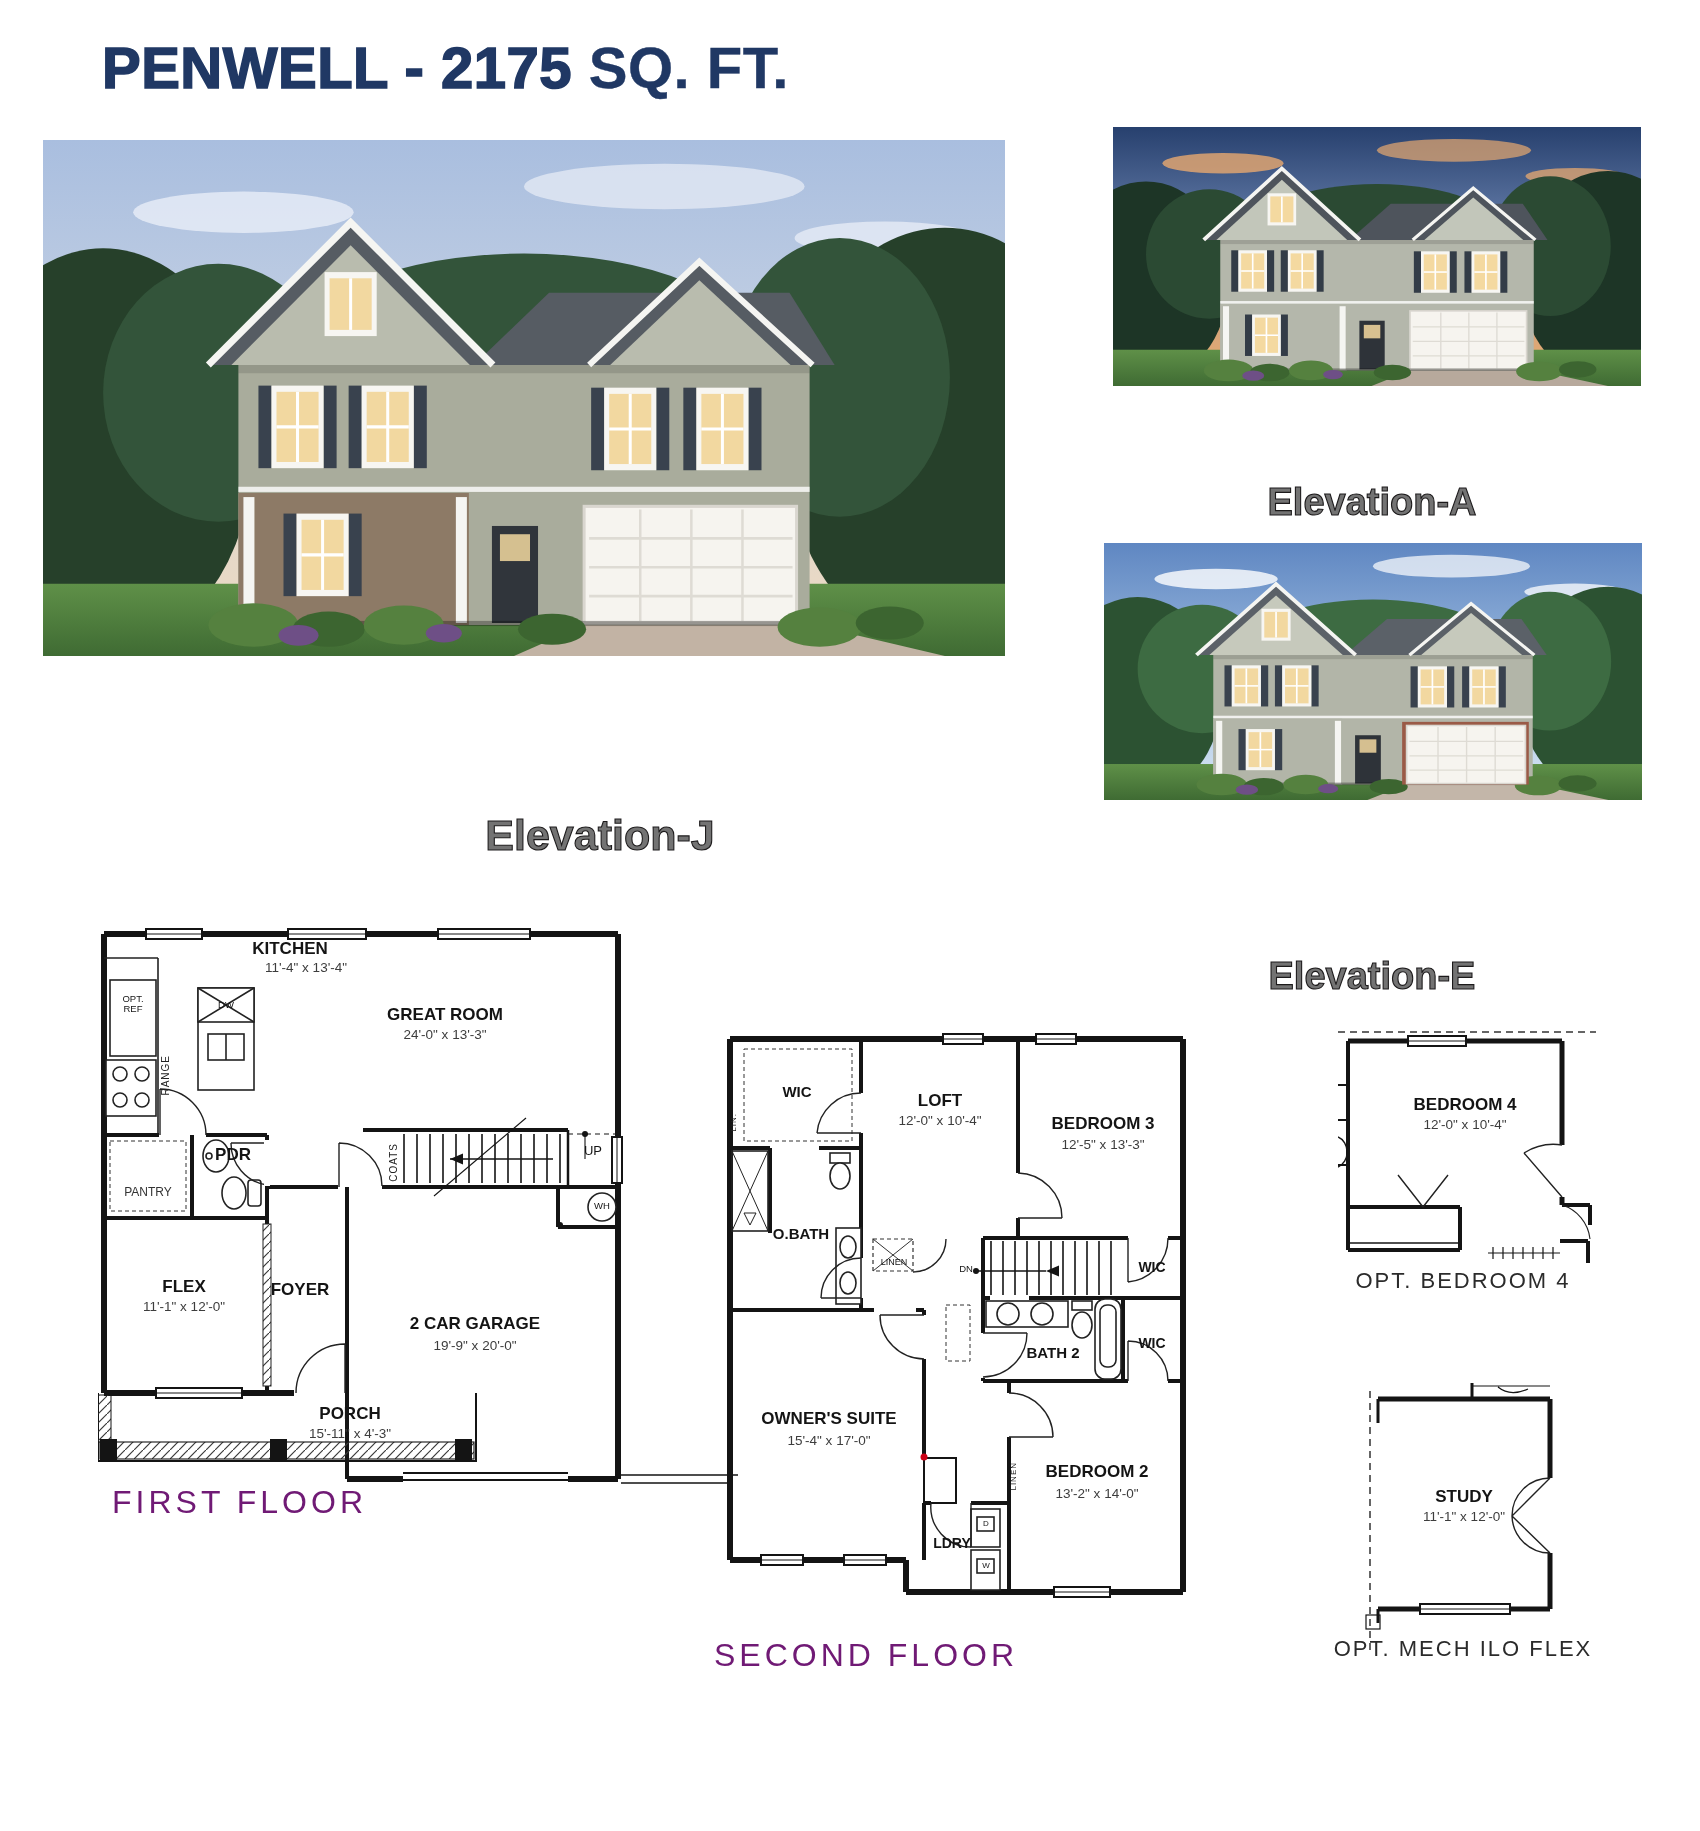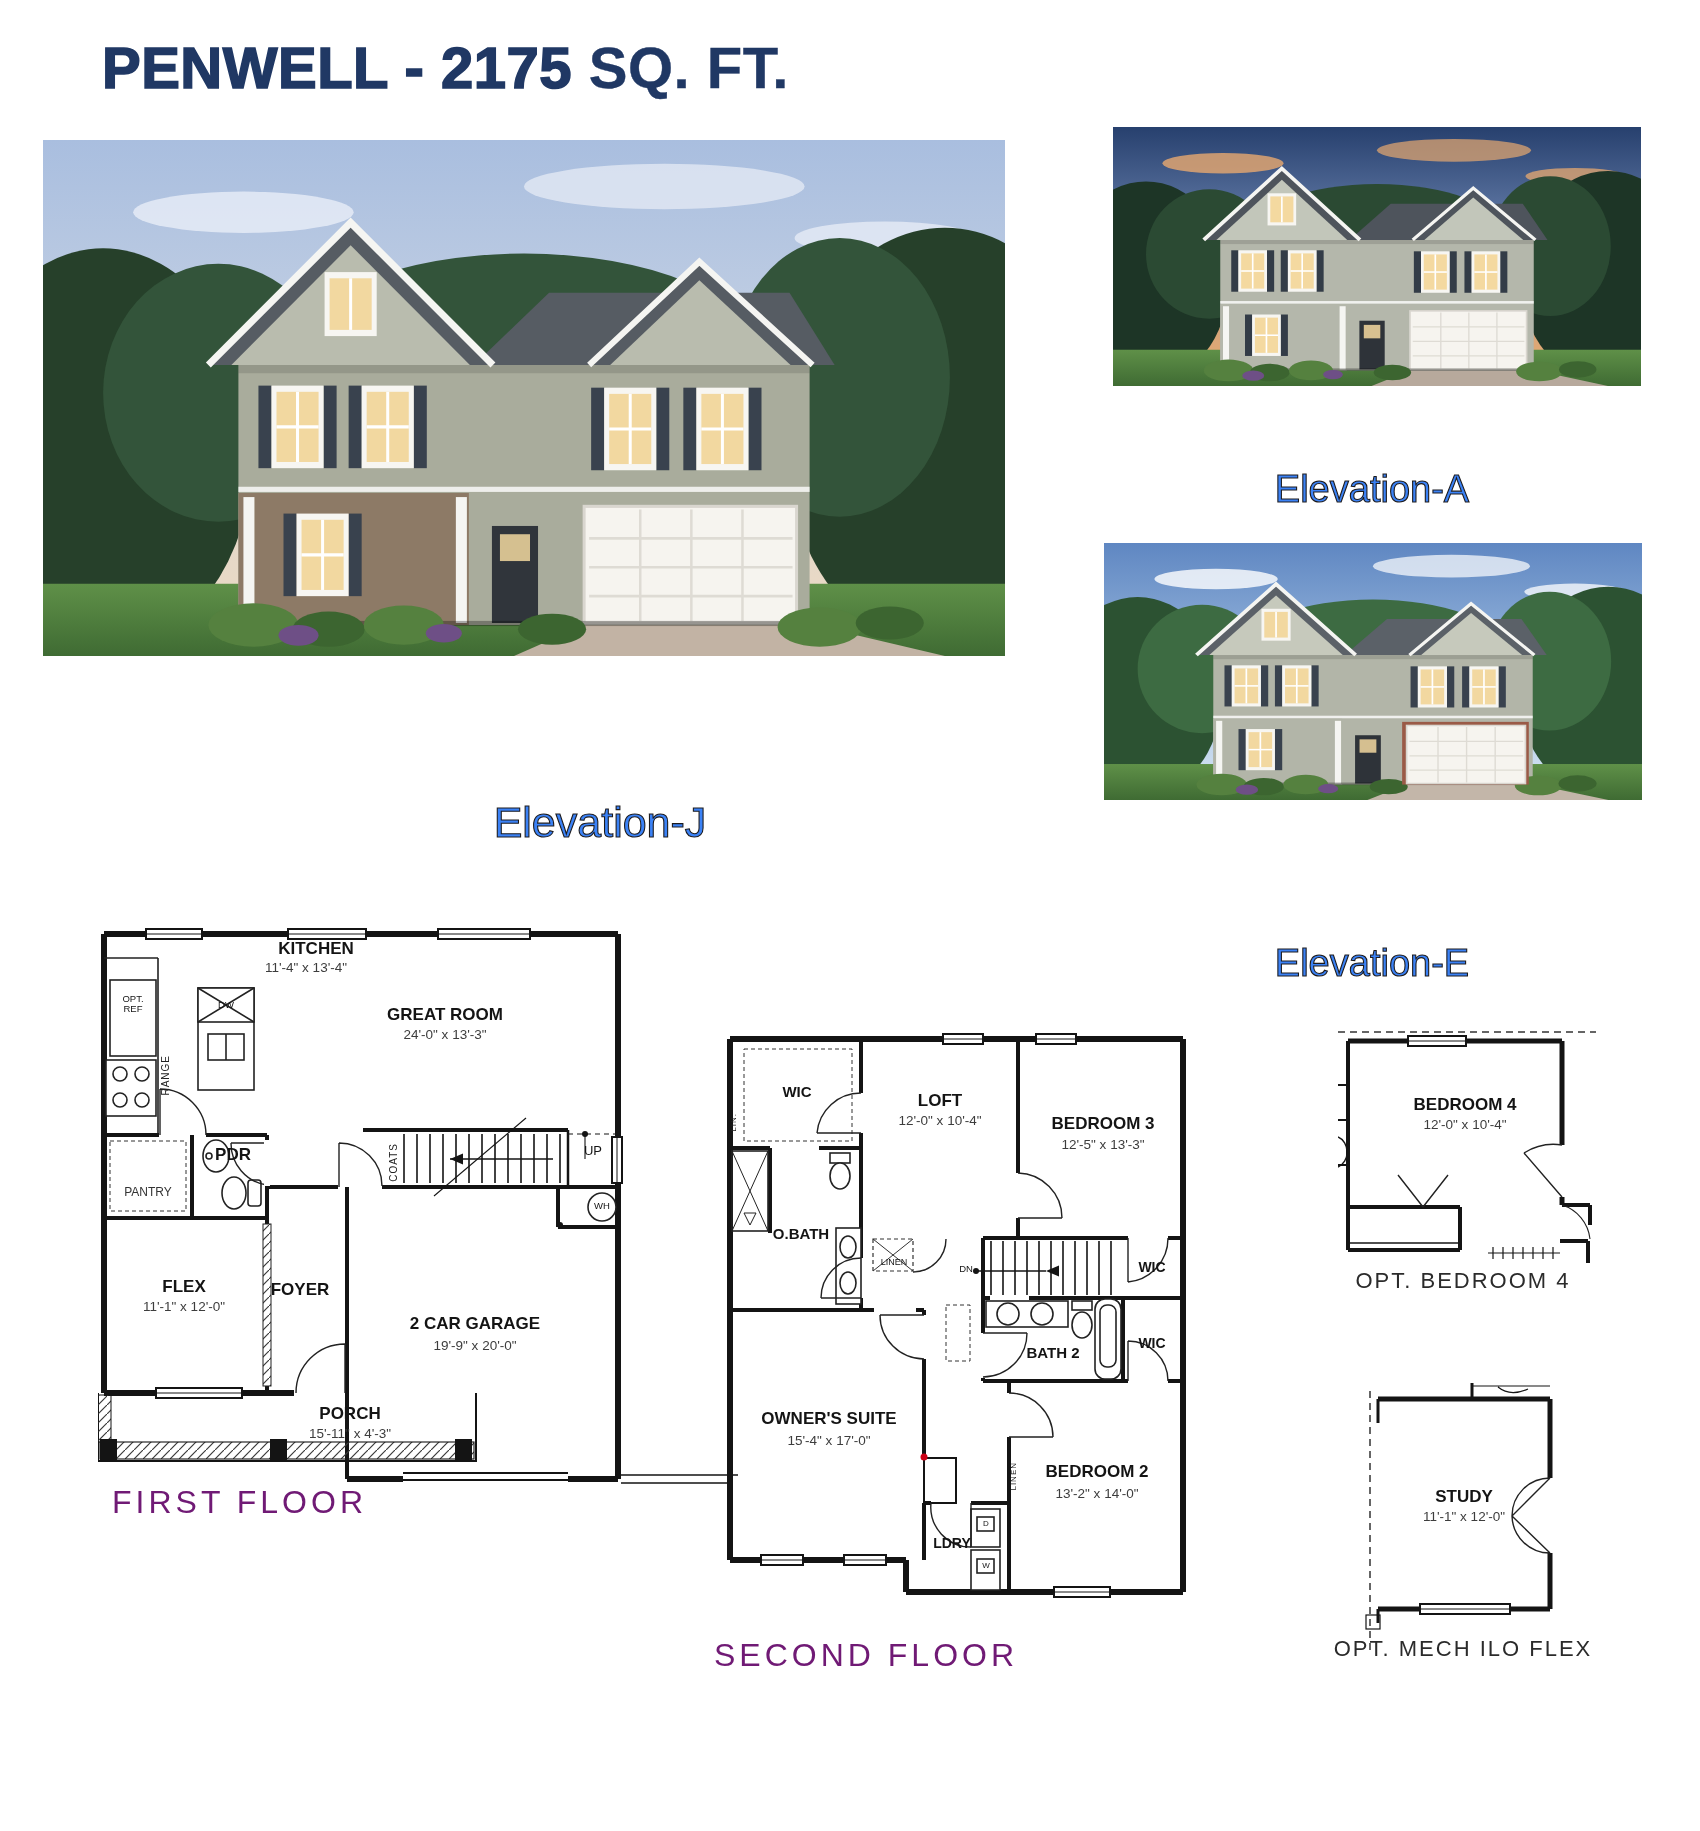--- a/index.html
+++ b/index.html
@@ -19,21 +19,21 @@
            --stone:#8d7a66;--drive:#c2b3a4;--door:#30353b;--glass:#f2d8a0;--shutter:#39424e;
            --cloud:#e9eef7;--grassA:#5d8f46;}
   .scene-a{--tree1:#1d3526;--tree2:#2b4a33;--roof:#4e545c;--gableface:#c2c6ba;--siding:#b4b7ab;
            --stone:#b4b7ab;--drive:#b7a99c;--door:#2e3339;--glass:#f4d9a0;--shutter:#333c47;
            --cloud:#e8a96f;}
   .scene-e{--tree1:#2c5232;--tree2:#3d6b42;--roof:#5b6168;--gableface:#c6c9bc;--siding:#b2b5a8;
            --stone:#b2b5a8;--drive:#c3b6a9;--door:#2e3339;--glass:#f2d8a0;--shutter:#39424e;
            --cloud:#ffffff;}
 
   .elev-label{position:absolute;transform:translateX(-50%);white-space:nowrap;
-              font-weight:400;color:#3b82f6;-webkit-text-stroke:1.1px #1c1a1b;}
+              font-weight:700;color:#737373;margin-top:13px;-webkit-text-stroke:1.1px #1c1a1b;}
   .elev-j{font-size:43px;} .elev-sm{font-size:38px;}
 
   
   svg.plan{position:absolute;}
 
   
   .room-label{position:absolute;transform:translateX(-50%);white-space:nowrap;text-align:center;
               font-size:17px;font-weight:700;color:#141414;line-height:1.05;}
   .room-dims{position:absolute;transform:translateX(-50%);white-space:nowrap;text-align:center;
              font-size:13.5px;font-weight:400;color:#3d3d3d;} .lab-15{font-size:15px;} .lab-14{font-size:14px;}
@@ -261,21 +261,21 @@
     </g>
 
     <g stroke="#141414" stroke-width="2" fill="none">
         <path d="M305,545 H470 M305,552 H470"></path>
       </g>
     <g stroke="#141414" stroke-width="1.4" fill="none">
         <path d="M523,547 H640 M523,555 H634"></path>
       </g>
   </svg>
 
-  <div class="room-label" style="left:316px;top:940px">KITCHEN</div>
+  <div class="room-label" style="left:290px;top:940px">KITCHEN</div>
   <div class="room-dims" style="left:306px;top:960px">11'-4" x 13'-4"</div>
   <div class="room-label" style="left:445px;top:1006px">GREAT ROOM</div>
   <div class="room-dims" style="left:445px;top:1027px">24'-0" x 13'-3"</div>
   <div class="room-label lab-12" style="left:148px;top:1158px">PANTRY</div>
   <div class="room-label" style="left:233px;top:1146px">PDR</div>
   <div class="room-label" style="left:184px;top:1278px">FLEX</div>
   <div class="room-dims" style="left:184px;top:1299px">11'-1" x 12'-0"</div>
   <div class="room-label" style="left:300px;top:1281px">FOYER</div>
   <div class="room-label" style="left:475px;top:1315px">2 CAR GARAGE</div>
   <div class="room-dims" style="left:475px;top:1338px">19'-9" x 20'-0"</div>

